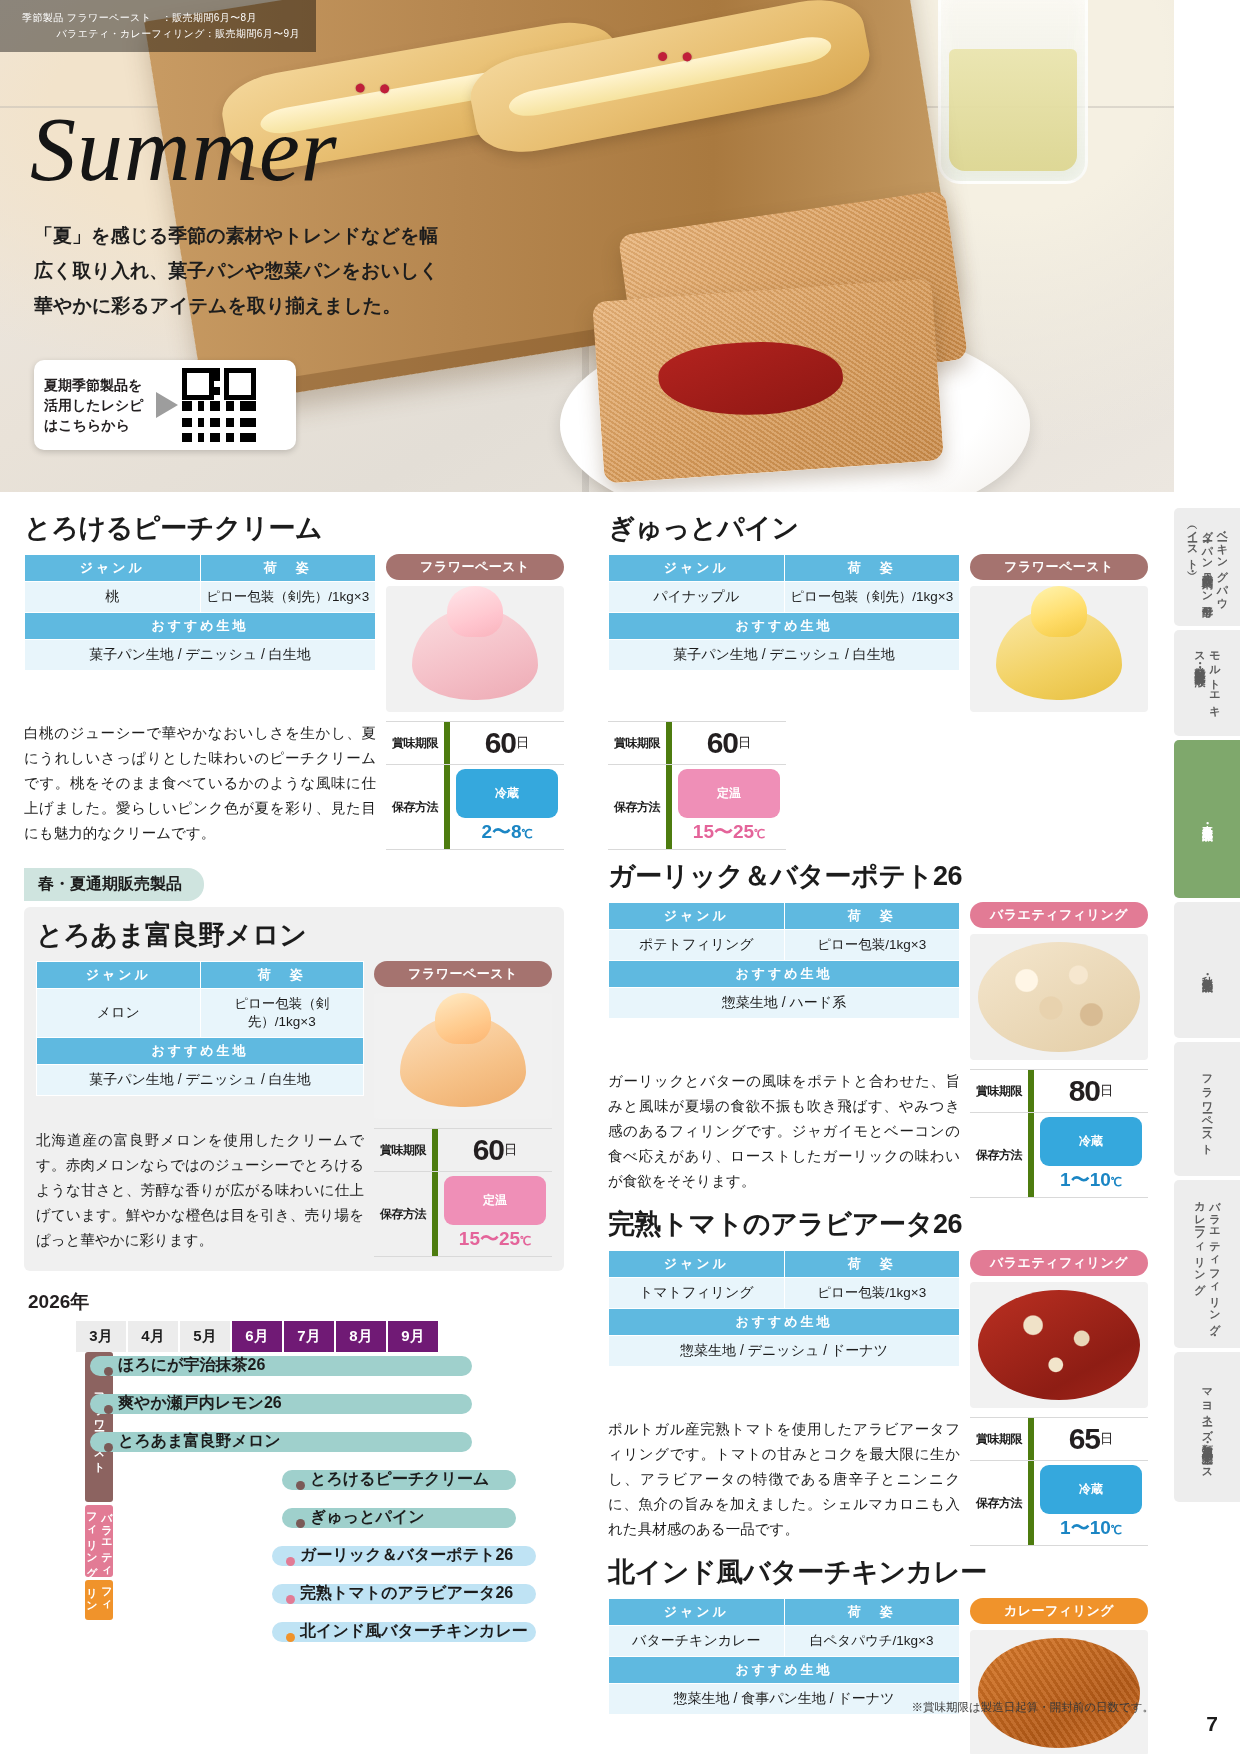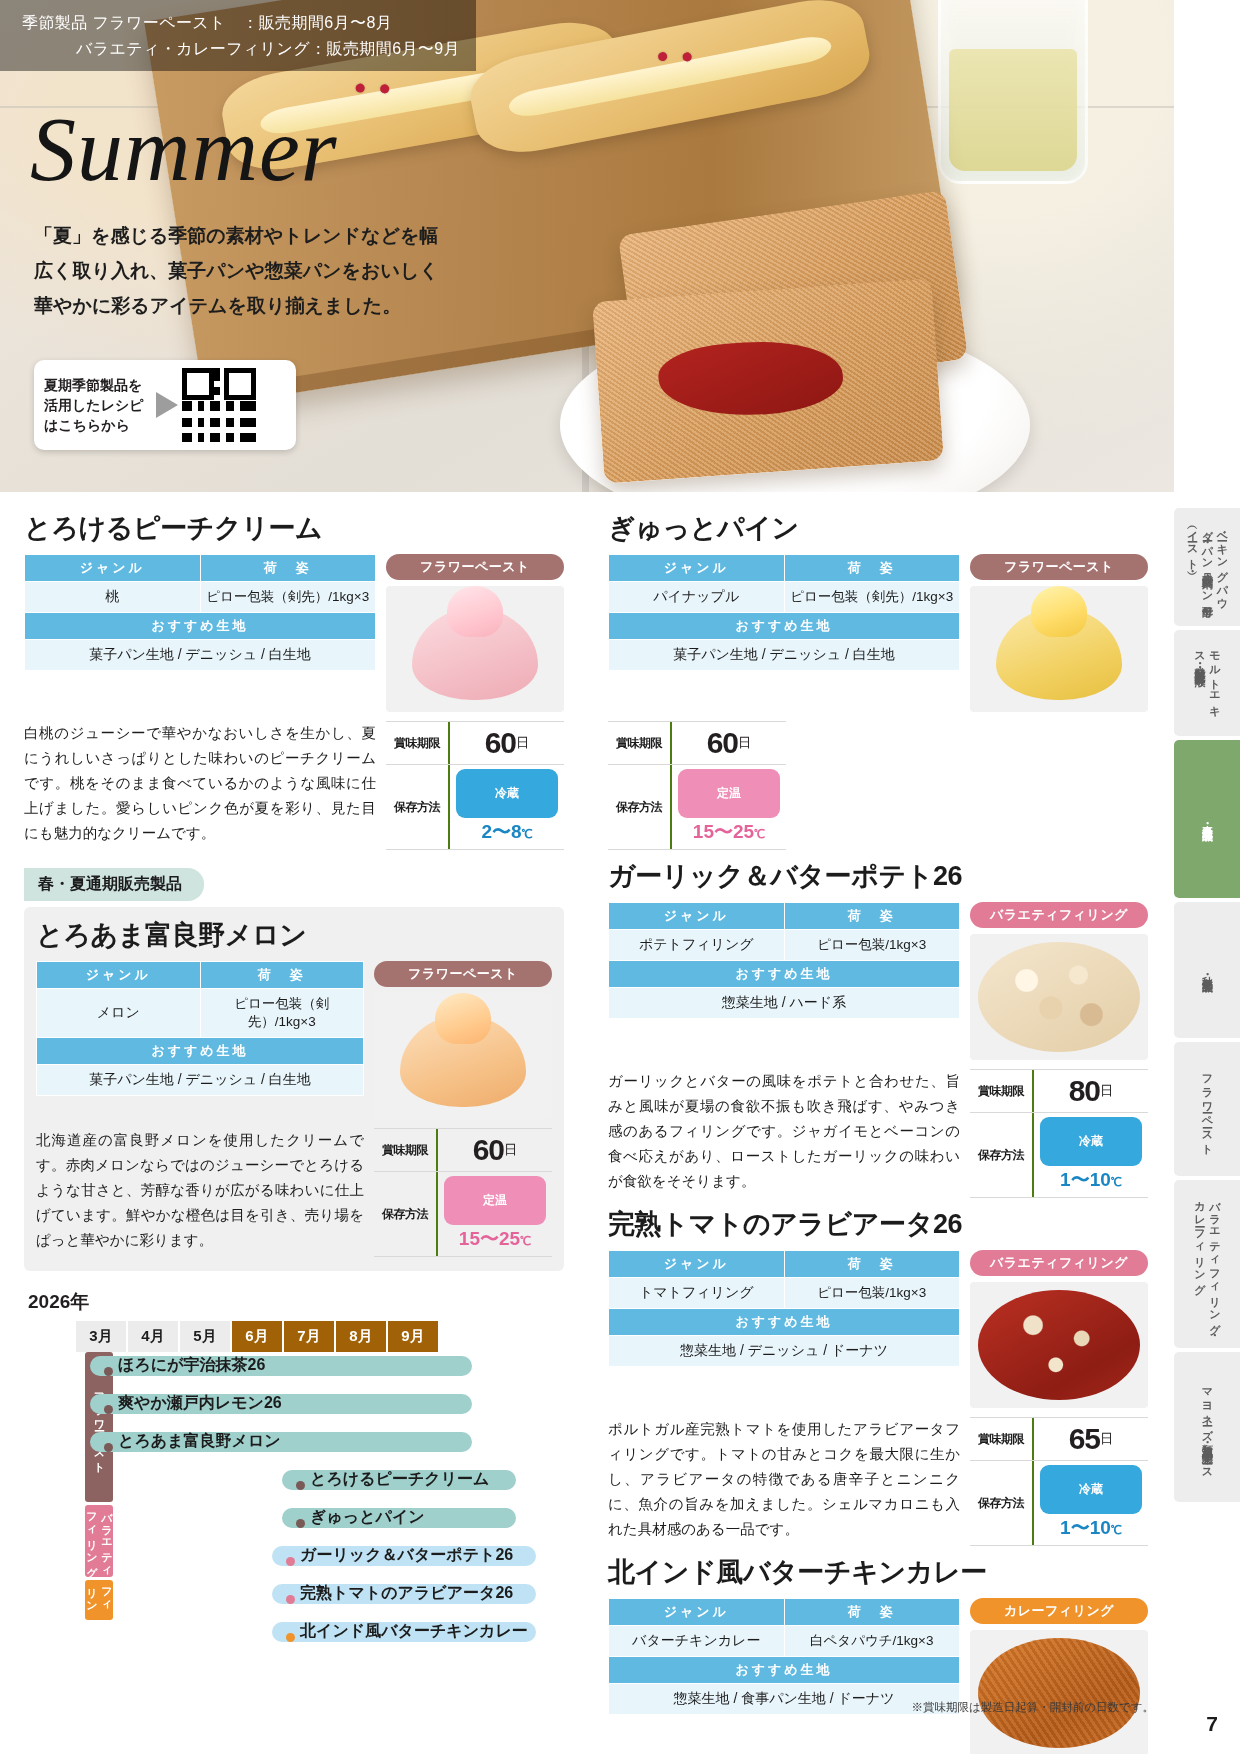--- a/index.html
+++ b/index.html
@@ -93,21 +93,21 @@
     position:absolute; inset:0;
     background:
       linear-gradient(90deg, rgba(255,255,255,0) 0 49.6%, rgba(190,185,178,.55) 49.6% 50.2%, rgba(255,255,255,0) 50.2%),
       linear-gradient(0deg, rgba(255,255,255,0) 0 78%, rgba(190,185,178,.45) 78% 78.5%, rgba(255,255,255,0) 78.5%);
   }
 
   
   .hero-tag {
     position:absolute; left:0; top:0; padding:10px 16px 10px 22px;
     background:rgba(0,0,0,.42); color:#fff;
-    font-size:16px; line-height:1.6; letter-spacing:.4px;
+    font-size:10px; line-height:1.6; letter-spacing:.4px;
     white-space:pre;
   }
   .season-title {
     position:absolute; left:30px; top:96px;
     font-family:"Liberation Serif", serif;
     font-size:92px; font-style:italic; font-weight:400;
     letter-spacing:1px; color:#151515;
   }
   .hero-lead {
     position:absolute; left:34px; top:218px; width:420px;
@@ -235,21 +235,21 @@
   .desc {
     font-size:14.5px; line-height:1.72; flex:1; color:#1c1c1c;
     text-align:justify;
   }
   .meta { width:178px; }
   .meta-row { display:flex; align-items:stretch; border-bottom:1px solid #d9d9d9; }
   .meta-row:first-child { border-top:1px solid #d9d9d9; }
   .meta-label {
     width:64px; font-size:12px; font-weight:700; color:#1c1c1c;
     display:flex; align-items:center; justify-content:center; letter-spacing:-.5px;
-    border-right:2px solid #4d7c0f;
+    border-right:6px solid #4d7c0f;
   }
   .meta-value { flex:1; display:flex; align-items:center; justify-content:center; padding:4px 0; }
   .days { font-size:30px; font-weight:700; letter-spacing:-1px; }
   .storage { text-align:center; width:100%; }
   .storage .tagline {
     display:block; font-size:12px; font-weight:700; color:#fff;
     border-radius:9px; padding:16px 0; margin:0 6px;
   }
   .storage .temp { display:block; font-size:19px; font-weight:700; margin-top:1px; }
   .storage .temp small { font-size:12px; }
@@ -268,21 +268,21 @@
 
   
   .cal { margin-top:18px; }
   .cal-year { font-size:19px; font-weight:700; margin:0 0 6px 4px; }
   .cal-grid { position:relative; width:500px; }
   .cal-months { display:flex; margin-left:52px; }
   .cal-month {
     width:52px; text-align:center; font-size:15px; font-weight:700;
     padding:6px 0; background:#ececec; border-right:2px solid #fff; color:#1c1c1c;
   }
-  .cal-month.hl { background:#a16207; color:#fff; }
+  .cal-month.hl { background:#701a75; color:#fff; }
   .cal-rows { position:relative; margin-left:52px; }
   .cal-row { position:relative; height:38px; }
   .pill {
     position:absolute; top:4px; height:20px; border-radius:15px;
     display:flex; align-items:flex-end; padding-left:14px;
     font-size:16px; font-weight:700; color:#1c1c1c; white-space:nowrap;
   }
   .pill .dot { width:9px; height:9px; border-radius:50%; margin-right:5px; }
   .pill.flower { background:#9fd0cc; }
   .pill.flower .dot { background:#7a5a57; }

